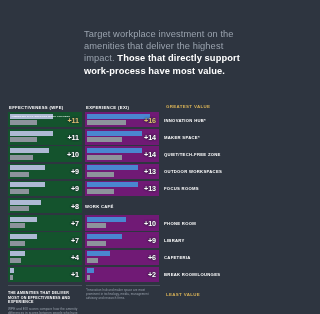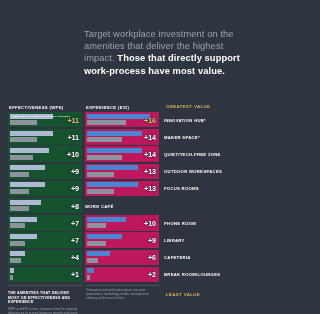--- a/index.html
+++ b/index.html
@@ -31,21 +31,21 @@
   .col-head.gold-b{color:#d8b257;left:166px;top:292px;font-size:4.4px;}
 
   
   .grid{position:absolute;left:8px;top:112px;width:234px;}
   .row{
     position:relative;height:16.3px;margin-bottom:.9px;
     display:flex;align-items:stretch;
   }
   .cell{position:relative;height:15.4px;}
   .cell.eff{width:74px;background:#14532d;margin-right:3px;}
-  .cell.exp{width:74px;background:#be185d;margin-right:5px;}
+  .cell.exp{width:74px;background:#701a75;margin-right:5px;}
 
   .bars{position:absolute;left:1.5px;top:1.6px;right:1.5px;bottom:1.6px;}
   .bar{position:absolute;left:0;height:5px;border-radius:0;}
   .bar.top{top:0;}
   .bar.bot{top:6.6px;background:#8d939c;}
   .eff .bar.top{background:#aeb9d4;}
   .exp .bar.top{background:#4a86d0;}
 
   .val{
     position:absolute;right:3px;top:50%;transform:translateY(-50%);

